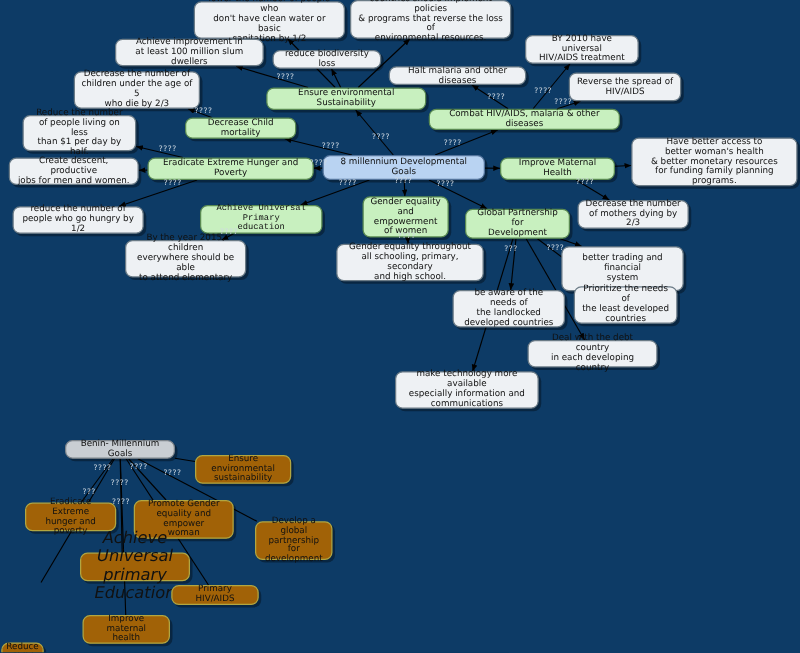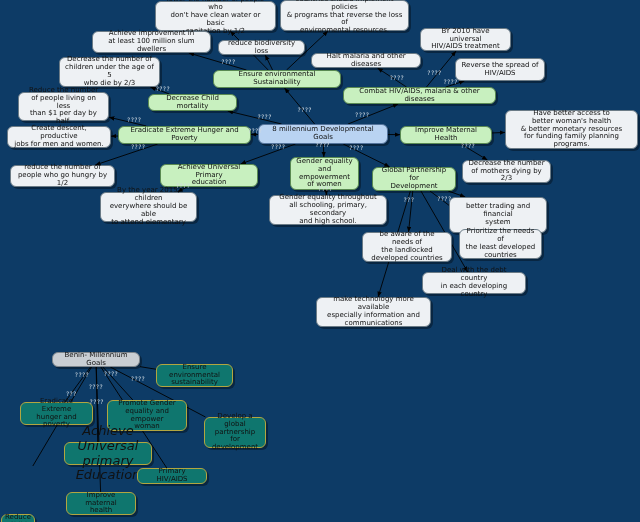--- a/index.html
+++ b/index.html
@@ -32,21 +32,21 @@
     justify-content: center;
     padding: 2px 5px;
     line-height: 1.12;
     color: #111;
     box-shadow: 2px 2px 0 rgba(0,0,0,0.35);
     white-space: pre-line;
   }
   .n-white  { background: #eef1f4; }
   .n-green  { background: #c8f0bf; border-color: #5a8a52; }
   .n-blue   { background: #b9d3f2; border-color: #54749c; }
-  .n-yellow { background: #0f766e; border-color: #b2a640; }
+  .n-yellow { background: #a16207; border-color: #b2a640; }
   .n-grey   { background: #c9ced3; border-color: #7d858c; }
   .edge-label {
     position: absolute;
     color: #cfd9e2;
     font-size: 6px;
     font-family: "DejaVu Sans", sans-serif;
     letter-spacing: 0.4px;
     pointer-events: none;
   }
 </style>
@@ -127,21 +127,21 @@
 better woman's health
 &amp; better monetary resources
 for funding family planning programs.</div>
       <div class="node n-white" style="left: 7px; top: 126px; width: 104px; height: 22px; font-size: 7px;">Create descent, productive
 jobs for men and women.</div>
       <div class="node n-green" style="left: 118px; top: 126px; width: 133px; height: 18px; font-size: 7px;">Eradicate Extreme Hunger and Poverty</div>
       <div class="node n-blue" style="left: 258px; top: 124px; width: 130px; height: 20px; font-size: 7px;">8 millennium Developmental Goals</div>
       <div class="node n-green" style="left: 400px; top: 126px; width: 92px; height: 18px; font-size: 7px;">Improve Maternal Health</div>
       <div class="node n-white" style="left: 10px; top: 165px; width: 105px; height: 22px; font-size: 7px;">reduce the number of
 people who go hungry by 1/2</div>
-      <div class="node n-green" style="left: 160px; top: 164px; width: 98px; height: 23px; font-size: 7px;">Achieve Universal Primary
+      <div class="node n-green" style="left: 160px; top: 164px; width: 98px; height: 23px; font-size: 7px; font-family: Liberation Mono, monospace;">Achieve Universal Primary
 education</div>
       <div class="node n-green" style="left: 290px; top: 157px; width: 69px; height: 33px; font-size: 7px;">Gender equality
 and empowerment
 of women</div>
       <div class="node n-green" style="left: 372px; top: 167px; width: 84px; height: 24px; font-size: 7px;">Global Partnership for
 Development</div>
       <div class="node n-white" style="left: 462px; top: 160px; width: 89px; height: 23px; font-size: 7px;">Decrease the number
 of mothers dying by 2/3</div>
       <div class="node n-white" style="left: 100px; top: 192px; width: 97px; height: 30px; font-size: 7px;">By the year 2015, children
 everywhere should be able

